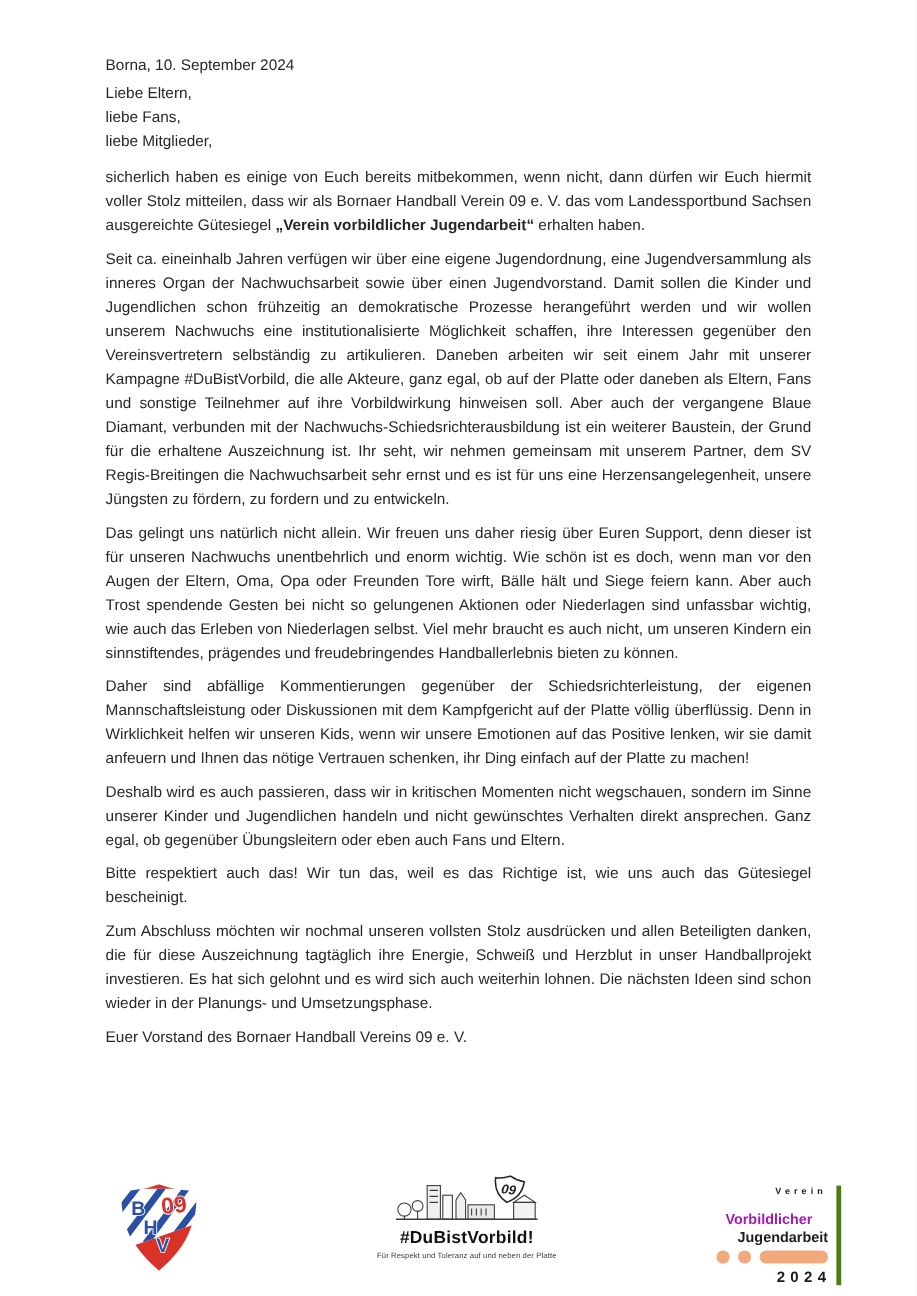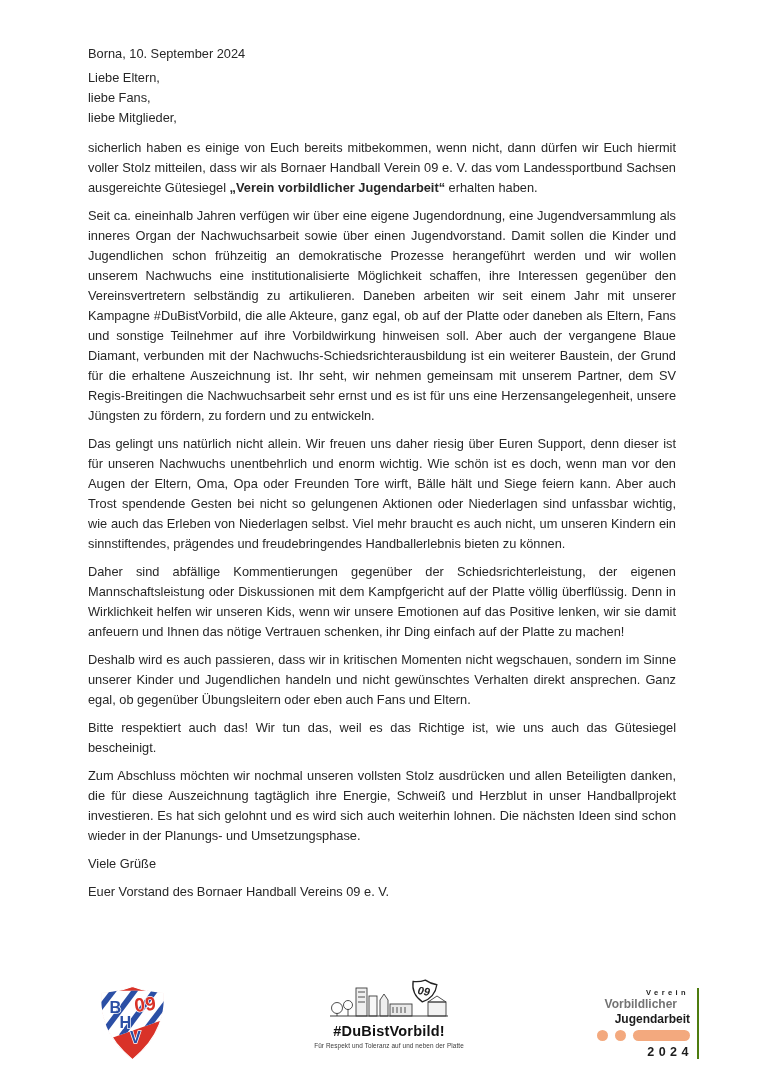--- a/index.html
+++ b/index.html
@@ -25,26 +25,26 @@
   .closing { margin:0 0 8px 0; }
   .signature { margin:0; }
 
   
   .crest { position:absolute; left:99px; top:985px; width:67px; height:76px; }
   .campaign { position:absolute; left:314px; top:978px; width:150px; text-align:center; }
   .campaign-title { font-size:14.5px; font-weight:bold; color:#111; letter-spacing:0.2px; margin-top:1px; }
   .campaign-tagline { font-size:6.4px; color:#3a3a3a; margin-top:3px; letter-spacing:0.1px; }
   .award {
     position:absolute; left:597px; top:988px; width:93px;
-    border-right:2px solid #4d7c0f;
+    border-right:4px solid #4d7c0f;
     padding-right:7px;
     text-align:right;
   }
   .award-small { font-size:7.5px; font-weight:bold; letter-spacing:3.4px; color:#1c1c1c; margin-right:1px; }
-  .award-line1 { font-size:12px; font-weight:bold; color:#737373; margin-top:0; margin-right:13px; }
+  .award-line1 { font-size:12px; font-weight:bold; color:#a21caf; margin-top:12px; margin-right:13px; }
   .award-line2 { font-size:12px; font-weight:bold; color:#1c1c1c; margin-top:1px; }
   .award-shapes { display:flex; align-items:center; gap:7px; margin:4px 0 4px 0; }
   .award-dot { width:11px; height:11px; border-radius:50%; background:#f3a97e; flex:0 0 auto; }
   .award-bar { height:11px; border-radius:5.5px; background:#f3a97e; flex:1 1 auto; }
   .award-year { font-size:12.5px; font-weight:bold; letter-spacing:4.5px; color:#1c1c1c; margin-right:-3px; }
 </style>
 </head>
 <body>
 
 <div class="page">
@@ -60,21 +60,20 @@
 
     <p class="para"><span>sicherlich haben es einige von Euch bereits mitbekommen, wenn nicht, dann dürfen wir Euch hiermit voller Stolz mitteilen, dass wir als Bornaer Handball Verein 09 e. V. das vom Landessportbund Sachsen ausgereichte Gütesiegel </span><b>„Verein vorbildlicher Jugendarbeit“</b><span> erhalten haben.</span></p>
 
     <p class="para">Seit ca. eineinhalb Jahren verfügen wir über eine eigene Jugendordnung, eine Jugendversammlung als inneres Organ der Nachwuchsarbeit sowie über einen Jugendvorstand. Damit sollen die Kinder und Jugendlichen schon frühzeitig an demokratische Prozesse herangeführt werden und wir wollen unserem Nachwuchs eine institutionalisierte Möglichkeit schaffen, ihre Interessen gegenüber den Vereinsvertretern selbständig zu artikulieren. Daneben arbeiten wir seit einem Jahr mit unserer Kampagne #DuBistVorbild, die alle Akteure, ganz egal, ob auf der Platte oder daneben als Eltern, Fans und sonstige Teilnehmer auf ihre Vorbildwirkung hinweisen soll. Aber auch der vergangene Blaue Diamant, verbunden mit der Nachwuchs-Schiedsrichterausbildung ist ein weiterer Baustein, der Grund für die erhaltene Auszeichnung ist. Ihr seht, wir nehmen gemeinsam mit unserem Partner, dem SV Regis-Breitingen die Nachwuchsarbeit sehr ernst und es ist für uns eine Herzensangelegenheit, unsere Jüngsten zu fördern, zu fordern und zu entwickeln.</p>
     <p class="para">Das gelingt uns natürlich nicht allein. Wir freuen uns daher riesig über Euren Support, denn dieser ist für unseren Nachwuchs unentbehrlich und enorm wichtig. Wie schön ist es doch, wenn man vor den Augen der Eltern, Oma, Opa oder Freunden Tore wirft, Bälle hält und Siege feiern kann. Aber auch Trost spendende Gesten bei nicht so gelungenen Aktionen oder Niederlagen sind unfassbar wichtig, wie auch das Erleben von Niederlagen selbst. Viel mehr braucht es auch nicht, um unseren Kindern ein sinnstiftendes, prägendes und freudebringendes Handballerlebnis bieten zu können.</p>
     <p class="para">Daher sind abfällige Kommentierungen gegenüber der Schiedsrichterleistung, der eigenen Mannschaftsleistung oder Diskussionen mit dem Kampfgericht auf der Platte völlig überflüssig. Denn in Wirklichkeit helfen wir unseren Kids, wenn wir unsere Emotionen auf das Positive lenken, wir sie damit anfeuern und Ihnen das nötige Vertrauen schenken, ihr Ding einfach auf der Platte zu machen!</p>
     <p class="para">Deshalb wird es auch passieren, dass wir in kritischen Momenten nicht wegschauen, sondern im Sinne unserer Kinder und Jugendlichen handeln und nicht gewünschtes Verhalten direkt ansprechen. Ganz egal, ob gegenüber Übungsleitern oder eben auch Fans und Eltern.</p>
     <p class="para">Bitte respektiert auch das! Wir tun das, weil es das Richtige ist, wie uns auch das Gütesiegel bescheinigt.</p>
     <p class="para">Zum Abschluss möchten wir nochmal unseren vollsten Stolz ausdrücken und allen Beteiligten danken, die für diese Auszeichnung tagtäglich ihre Energie, Schweiß und Herzblut in unser Handballprojekt investieren. Es hat sich gelohnt und es wird sich auch weiterhin lohnen. Die nächsten Ideen sind schon wieder in der Planungs- und Umsetzungsphase.</p>
 
-    <p class="closing">Viele Grüße</p>
     <p class="signature">Euer Vorstand des Bornaer Handball Vereins 09 e. V.</p>
   </div>
 
   <div class="crest">
     <svg width="67" height="76" viewBox="0 0 66 74">
       <defs>
         <clipPath id="shieldClip">
           <path d="M33 1 C44 5 55 7 64 7 C64 28 61 50 33 73 C5 50 2 28 2 7 C11 7 22 5 33 1 Z"></path>
         </clipPath>
         <clipPath id="bandClip">

